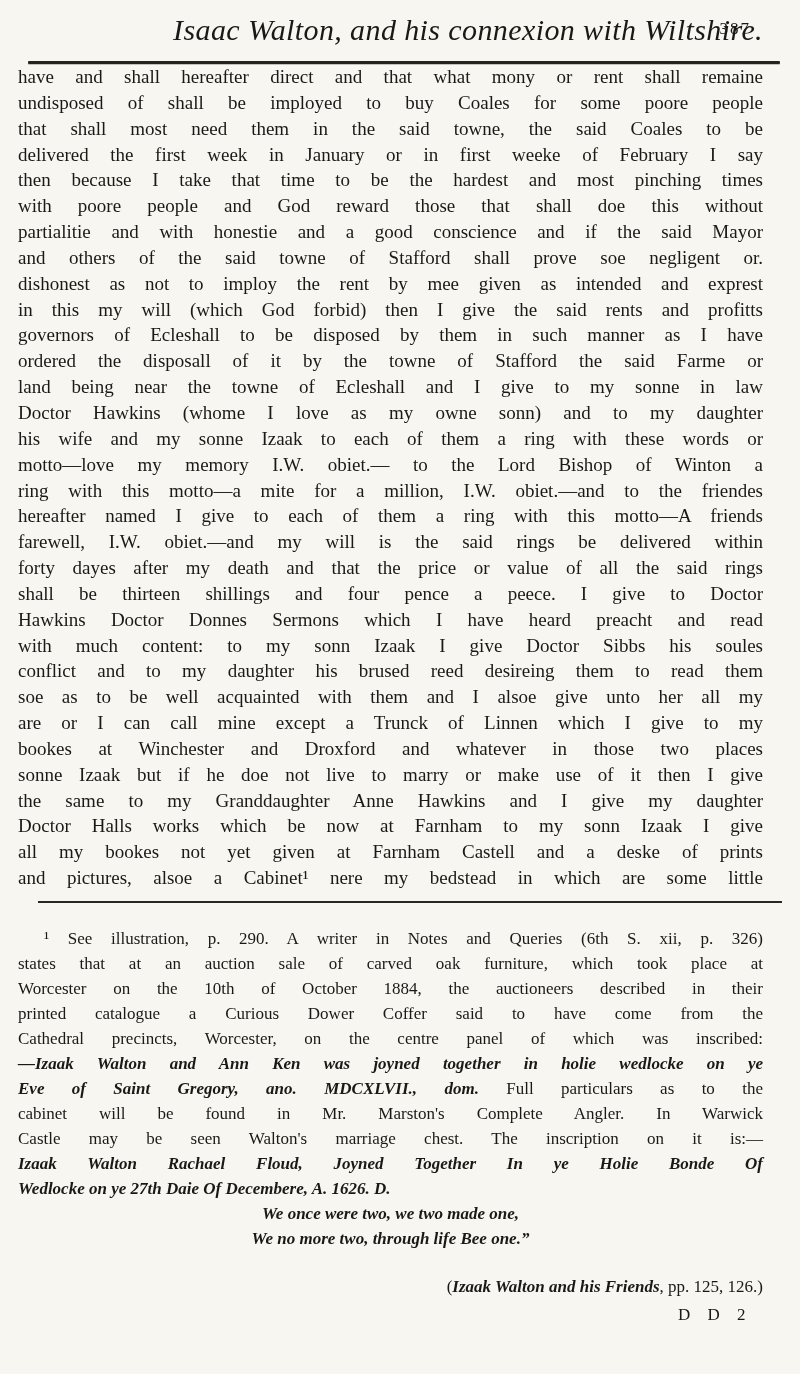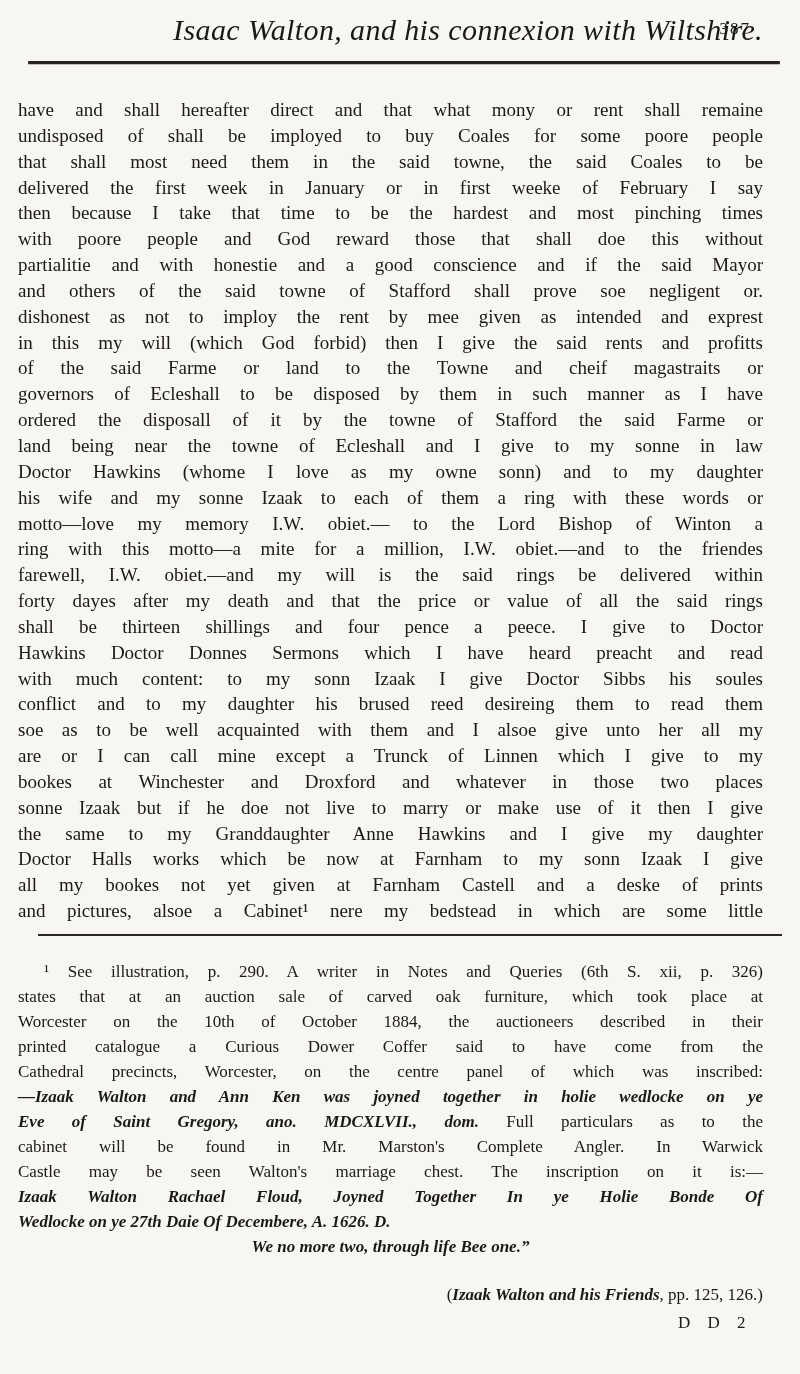--- a/index.html
+++ b/index.html
@@ -17,21 +17,21 @@
   }
   .page-number{
     position:absolute;right:12px;top:9px;font-size:17px;font-style:normal;
     letter-spacing:2px;
   }
   .header-rule{
     height:3px;background:#26231f;margin:7px 0 0 10px;width:752px;
     border-radius:1px;box-shadow:0 1px 0 rgba(38,35,31,.25);
   }
   
-  .body-text{margin-top:33px;font-size:19px;}
+  .body-text{font-size:19px;}
   .bline{
     line-height:25.85px;text-align:justify;text-align-last:justify;
     -moz-text-align-last:justify;text-justify:inter-word;
   }
   
   .fn-rule{height:2px;background:#2b2824;margin:10px 0 0 20px;width:744px;}
   .footnote-text{margin-top:23px;font-size:17px;}
   .fline{line-height:25px;}
   .align-justify{text-align:justify;text-align-last:justify;-moz-text-align-last:justify;}
   .align-left{text-align:left;}
@@ -57,28 +57,28 @@
       <div class="bline">have and shall hereafter direct and that what mony or rent shall remaine</div>
       <div class="bline">undisposed of shall be imployed to buy Coales for some poore people</div>
       <div class="bline">that shall most need them in the said towne, the said Coales to be</div>
       <div class="bline">delivered the first week in January or in first weeke of February I say</div>
       <div class="bline">then because I take that time to be the hardest and most pinching times</div>
       <div class="bline">with poore people and God reward those that shall doe this without</div>
       <div class="bline">partialitie and with honestie and a good conscience and if the said Mayor</div>
       <div class="bline">and others of the said towne of Stafford shall prove soe negligent or.</div>
       <div class="bline">dishonest as not to imploy the rent by mee given as intended and exprest</div>
       <div class="bline">in this my will (which God forbid) then I give the said rents and profitts</div>
-      <div class="bline">of the said Farme or land to the Towne and cheif magastraits or</div>
       <div class="bline">governors of Ecleshall to be disposed by them in such manner as I have</div>
       <div class="bline">ordered the disposall of it by the towne of Stafford the said Farme or</div>
       <div class="bline">land being near the towne of Ecleshall and I give to my sonne in law</div>
       <div class="bline">Doctor Hawkins (whome I love as my owne sonn) and to my daughter</div>
       <div class="bline">his wife and my sonne Izaak to each of them a ring with these words or</div>
       <div class="bline">motto—love my memory I.W. obiet.— to the Lord Bishop of Winton a</div>
       <div class="bline">ring with this motto—a mite for a million, I.W. obiet.—and to the friendes</div>
+      <div class="bline">hereafter named I give to each of them a ring with this motto—A friends</div>
       <div class="bline">farewell, I.W. obiet.—and my will is the said rings be delivered within</div>
       <div class="bline">forty dayes after my death and that the price or value of all the said rings</div>
       <div class="bline">shall be thirteen shillings and four pence a peece.  I give to Doctor</div>
       <div class="bline">Hawkins Doctor Donnes Sermons which I have heard preacht and read</div>
       <div class="bline">with much content: to my sonn Izaak I give Doctor Sibbs his soules</div>
       <div class="bline">conflict and to my daughter his brused reed desireing them to read them</div>
       <div class="bline">soe as to be well acquainted with them and I alsoe give unto her all my</div>
       <div class="bline">are or I can call mine except a Trunck of Linnen which I give to my</div>
       <div class="bline">bookes at Winchester and Droxford and whatever in those two places</div>
       <div class="bline">sonne Izaak but if he doe not live to marry or make use of it then I give</div>
@@ -94,17 +94,18 @@
       <div class="fline align-justify"><span class="seg-r">states that at an auction sale of carved oak furniture, which took place at</span></div>
       <div class="fline align-justify"><span class="seg-r">Worcester on the 10th of October 1884, the auctioneers described in their</span></div>
       <div class="fline align-justify"><span class="seg-r">printed catalogue a Curious Dower Coffer said to have come from the</span></div>
       <div class="fline align-justify"><span class="seg-r">Cathedral precincts, Worcester, on the centre panel of which was inscribed:</span></div>
       <div class="fline align-justify"><span class="seg-b">—Izaak Walton and Ann Ken was joyned together in holie wedlocke on ye</span></div>
       <div class="fline align-justify"><span class="seg-b">Eve of Saint Gregory, ano. MDCXLVII., dom.</span><span class="seg-r">  Full particulars as to the</span></div>
       <div class="fline align-justify"><span class="seg-r">cabinet will be found in Mr. Marston's </span><span class="seg-i">Complete Angler</span><span class="seg-r">.  In Warwick</span></div>
       <div class="fline align-justify"><span class="seg-r">Castle may be seen Walton's marriage chest.  The inscription on it is:—</span></div>
       <div class="fline align-justify"><span class="seg-b">Izaak Walton Rachael Floud, Joyned Together In ye Holie Bonde Of</span></div>
       <div class="fline align-left"><span class="seg-b">Wedlocke on ye 27th Daie Of Decembere, A. 1626. D.</span></div>
+      <div class="fline align-center"><span class="seg-b">We once were two, we two made one,</span></div>
       <div class="fline align-center"><span class="seg-b">We no more two, through life Bee one.”</span></div>
       <div class="fline align-right"><span class="seg-r">(</span><span class="seg-b">Izaak Walton and his Friends</span><span class="seg-r">, pp. 125, 126.)</span></div>
       <div class="fline align-right sig"><span class="seg-r">D D 2</span></div>
     </div>
 </div>
 
 </body></html>

